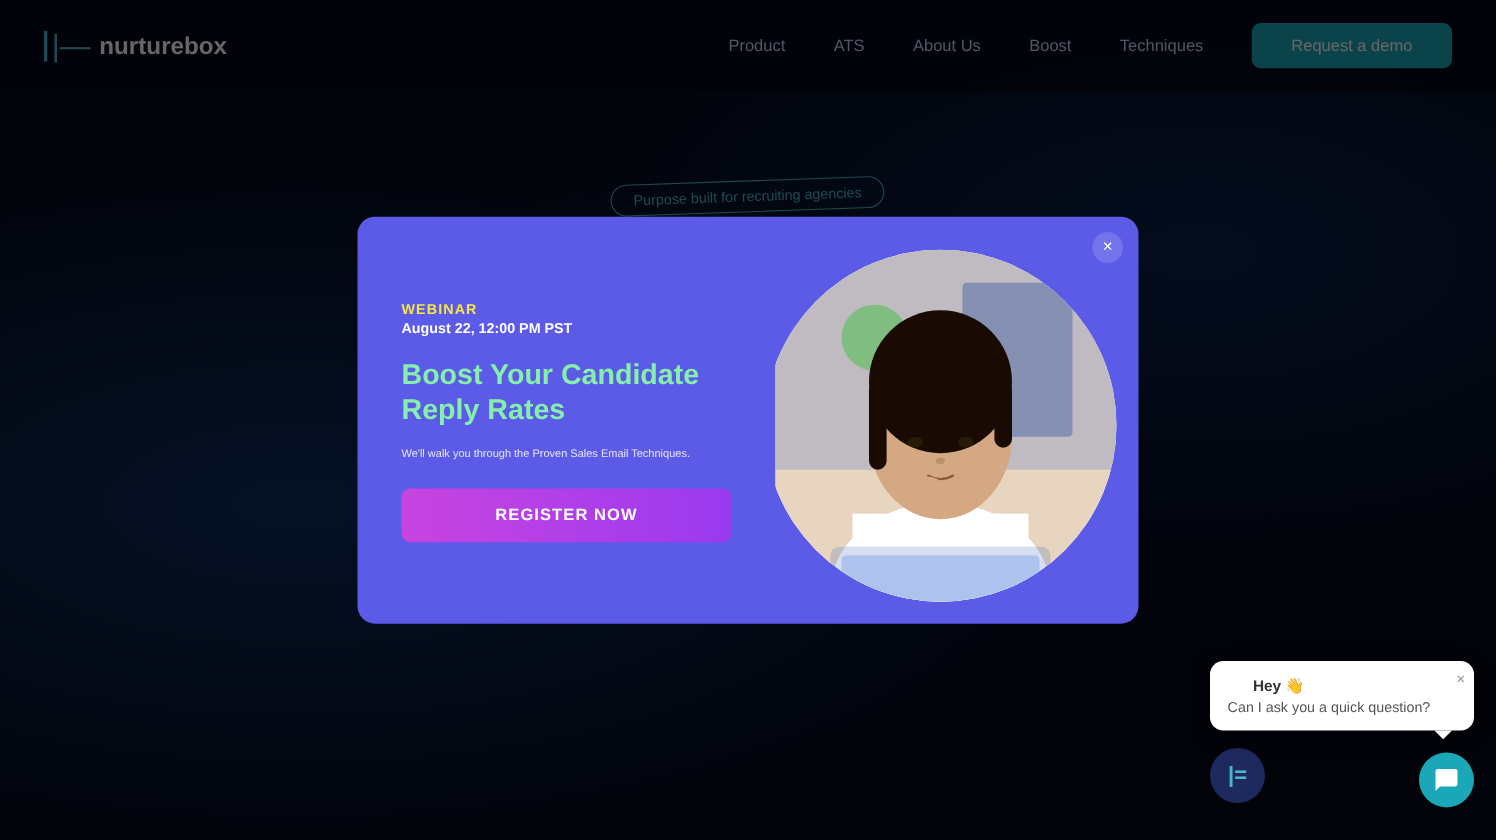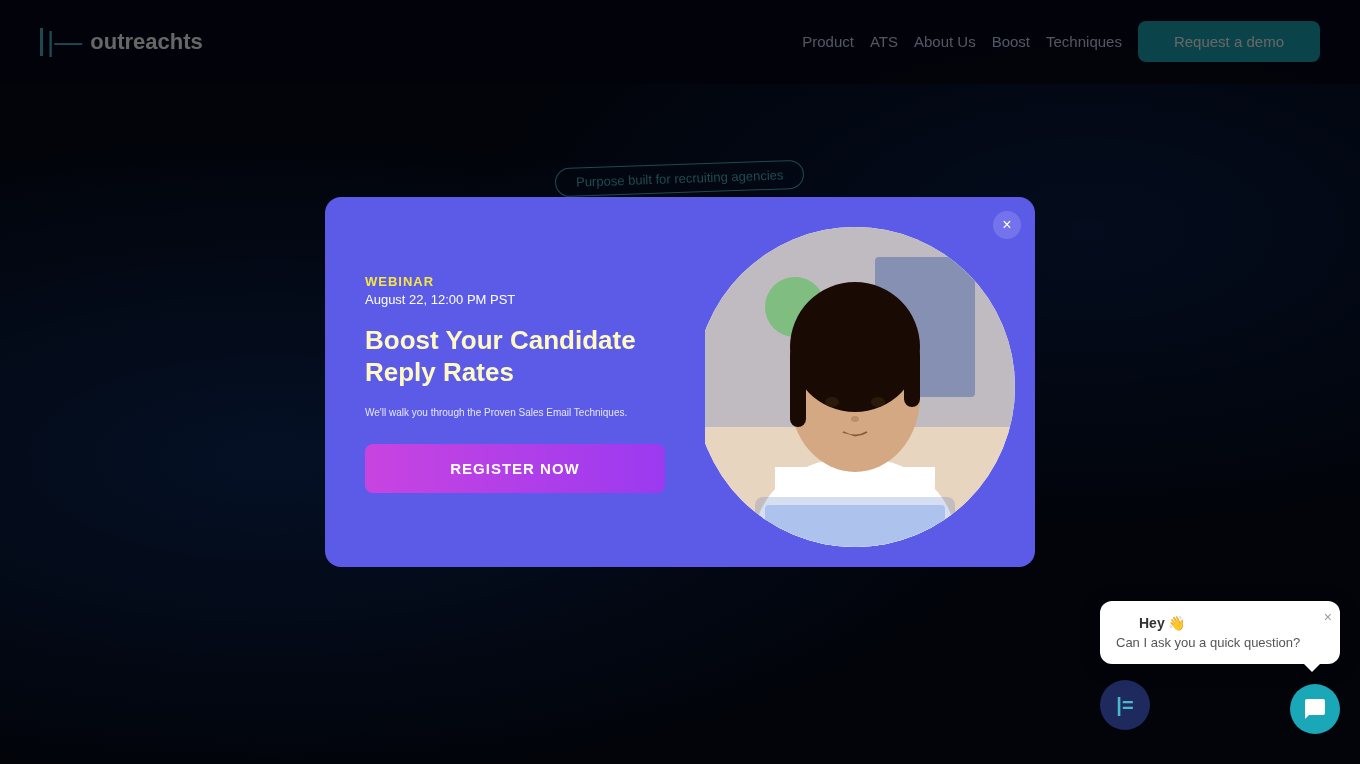--- a/index.html
+++ b/index.html
@@ -49,21 +49,21 @@
       font-size: 28px;
       font-weight: 300;
       border-left: 3px solid #4db8c8;
       padding-left: 4px;
       line-height: 1;
     }
 
     .nav-links {
       display: flex;
       align-items: flex-start;
-      gap: 16px;
+      gap: 44px;
       list-style: none;
     }
 
     .nav-links a {
       color: #ccd6f6;
       text-decoration: none;
       font-size: 15px;
       font-weight: 400;
     }
 
@@ -166,25 +166,25 @@
       color: #f5e642;
       font-size: 13px;
       font-weight: 700;
       letter-spacing: 1px;
       text-transform: uppercase;
     }
 
     .modal-date {
       color: #fff;
       font-size: 13px;
-      font-weight: 400;
+      font-weight: 700;
     }
 
     .modal-title {
-      color: #fef9c3;
+      color: #86efac;
       font-size: 26px;
       font-weight: 700;
       line-height: 1.25;
       margin-top: 4px;
     }
 
     .modal-desc {
       color: rgba(255,255,255,0.85);
       font-size: 10px;
       line-height: 1.5;
@@ -330,21 +330,21 @@
 
   </style>
 </head>
 <body>
 
 <div class="bg-gradient"></div>
 
 <nav class="navbar">
   <a class="logo" href="#">
     <span class="logo-icon">|—</span>
-    <span>outreachts</span>
+    <span>nurturebox</span>
   </a>
 
   <ul class="nav-links">
     <li><a href="#">Product</a></li>
     <li><a href="#">ATS</a></li>
     <li><a href="#">About Us</a></li>
     <li><a href="#">Boost</a></li>
     <li><a href="#">Techniques</a></li>
     <li><a class="nav-cta" href="#">Request a demo</a></li>
   </ul>

